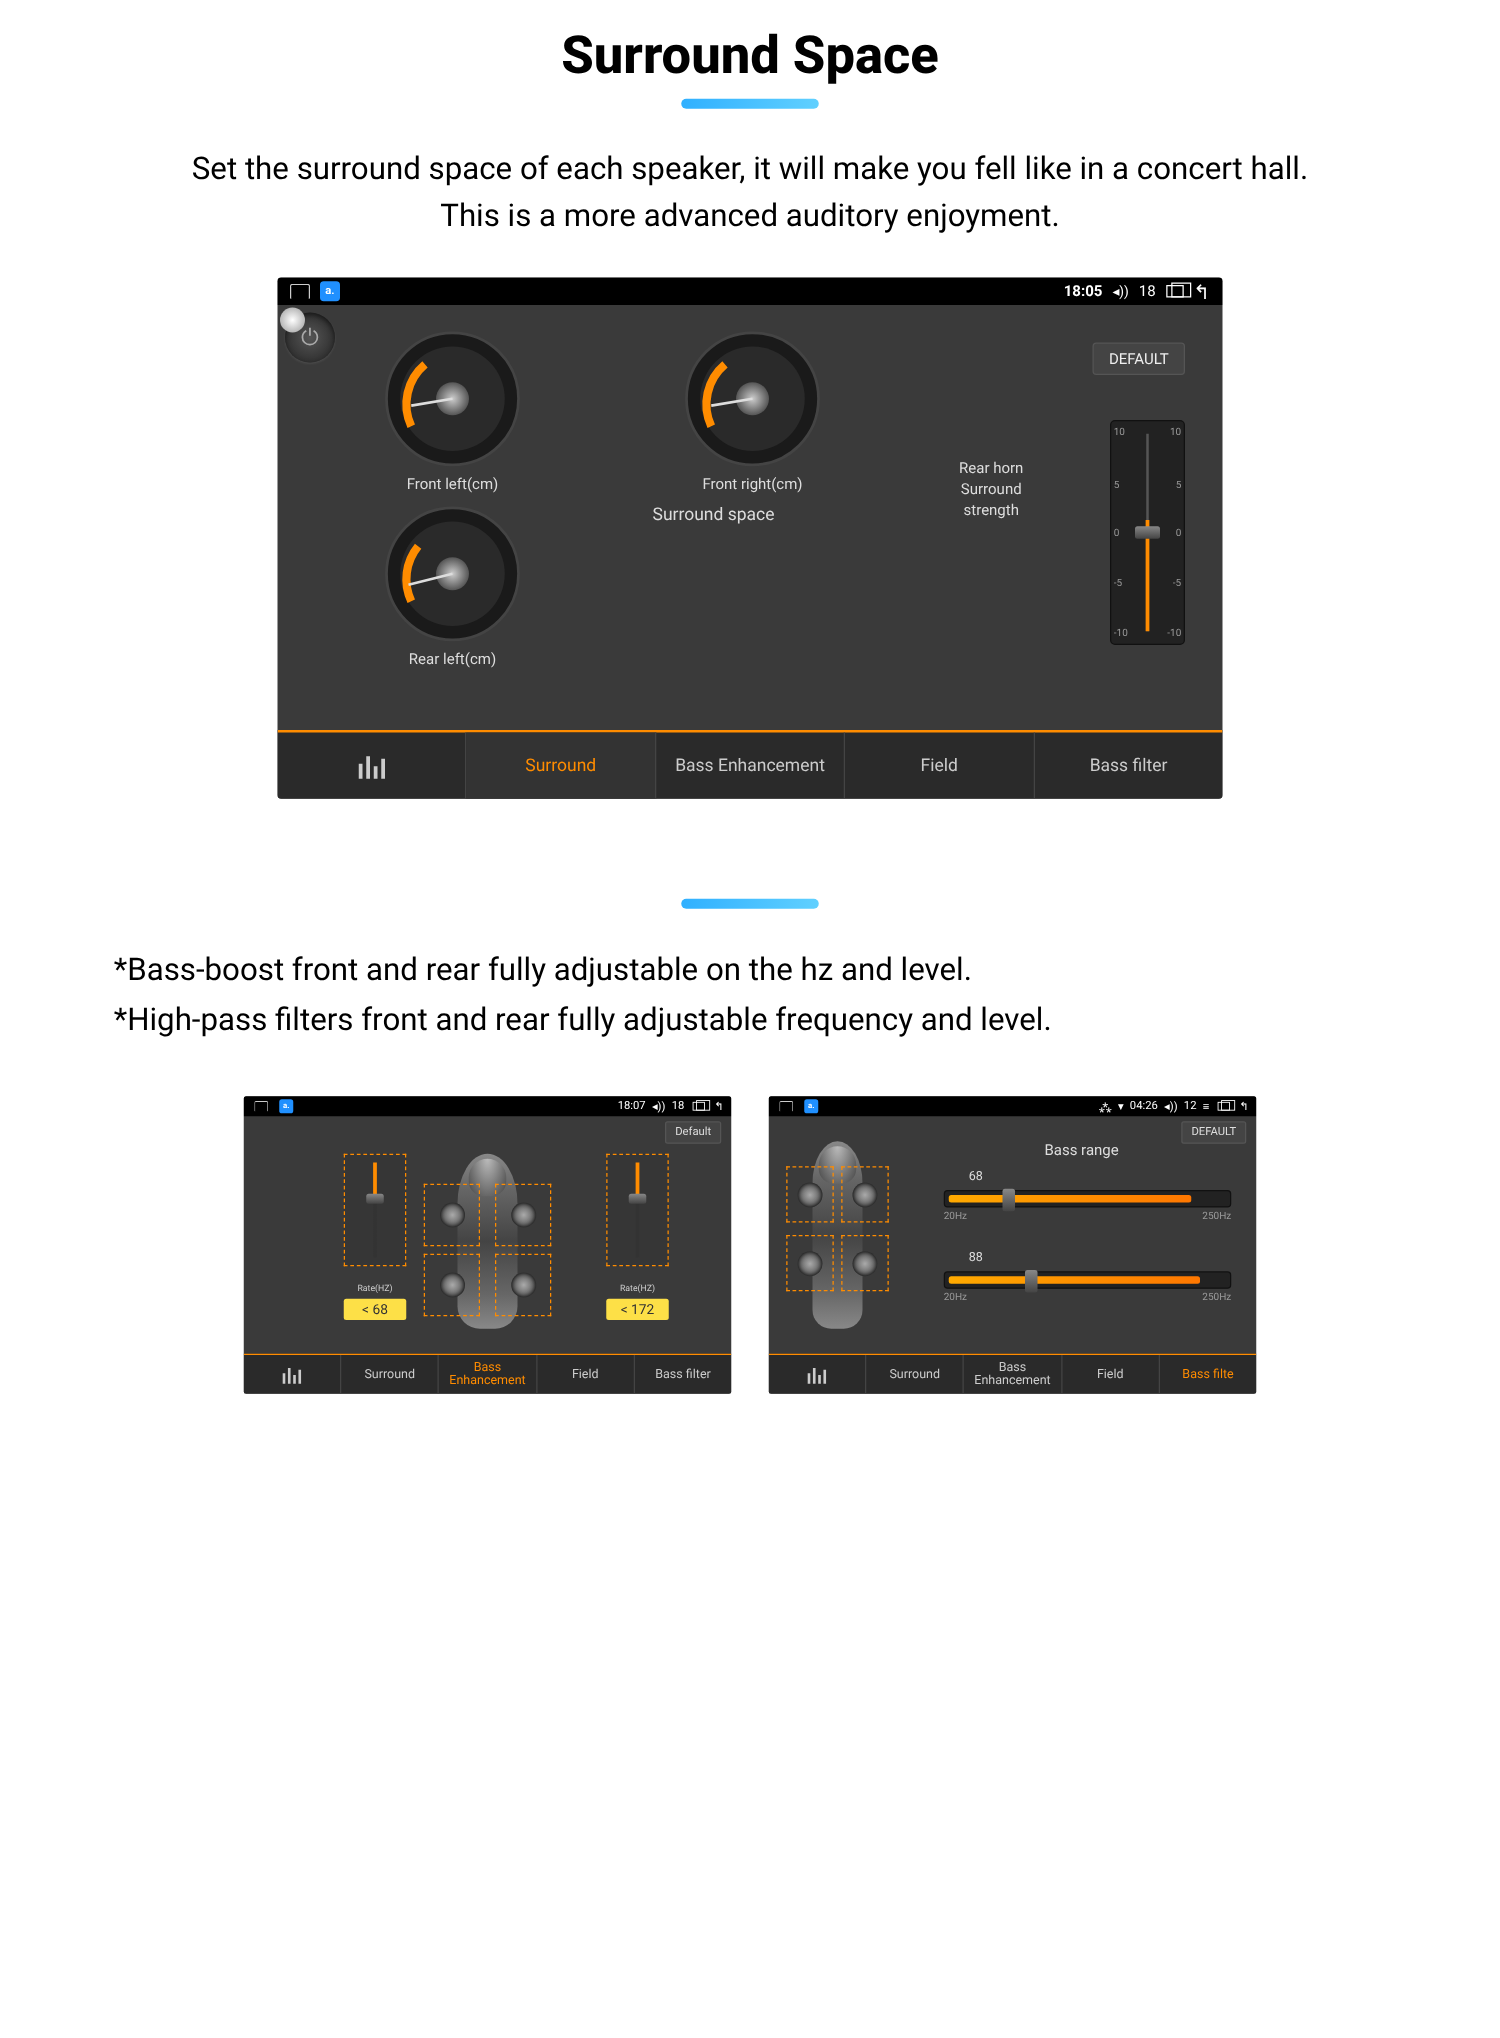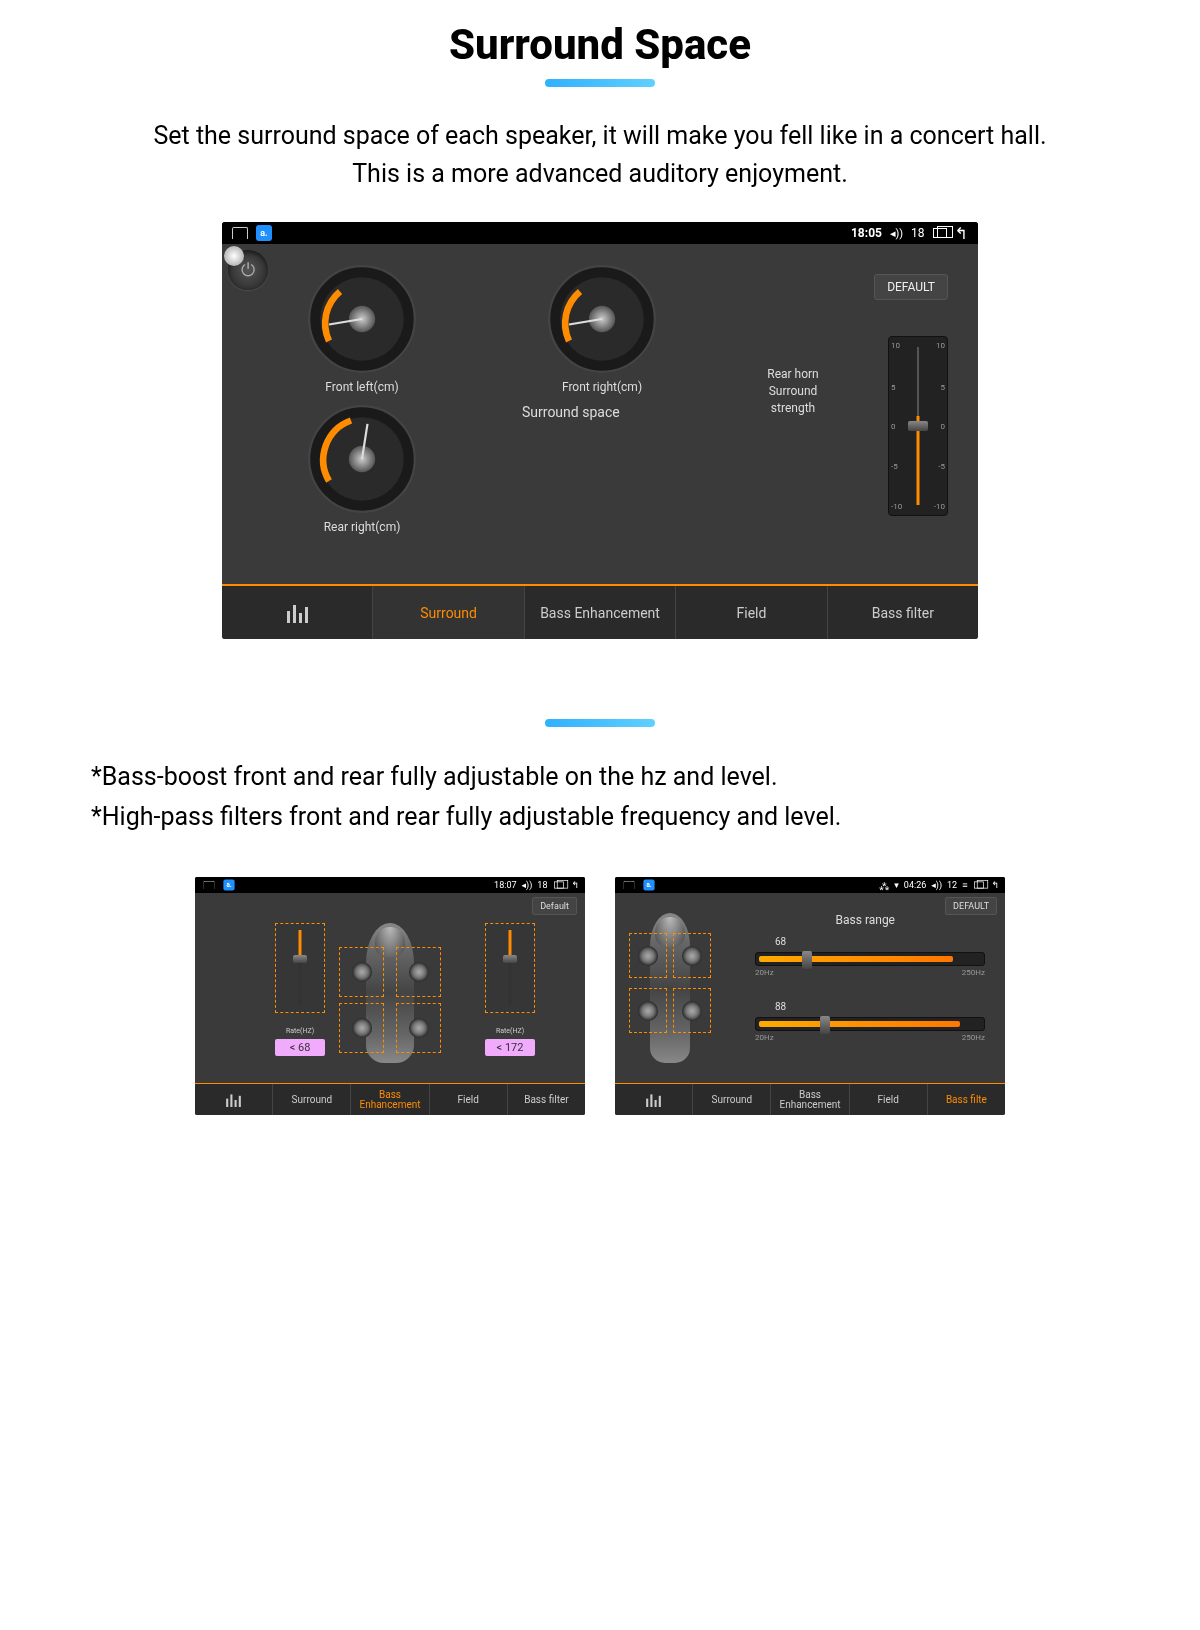--- a/index.html
+++ b/index.html
@@ -55,21 +55,21 @@
 .sm-body { height: 190px; position: relative; }
 .sm-default { position: absolute; top: 4px; right: 8px; background: #444; color: #ddd; font-size: 9px; padding: 3px 7px; border-radius: 2px; border: 1px solid #555; }
 .sm-tabbar { display: flex; height: 32px; border-top: 1px solid #ff8c00; background: #2a2a2a; }
 .sm-tab { flex: 1; display: flex; align-items: center; justify-content: center; color: #ccc; font-size: 10px; border-right: 1px solid #444; text-align: center; line-height: 1; }
 .sm-tab.active { color: #ff8c00; }
 .sm-tab:last-child { border-right: none; }
 
 .sm-vpanel { position: absolute; top: 30px; width: 50px; height: 130px; }
 .sm-vpanel.l { left: 80px; } .sm-vpanel.r { right: 50px; }
 .sm-vpanel-box { width: 100%; height: 90px; border: 1px dashed #ff8c00; background: rgba(50,50,50,.5); position: relative; }
-.sm-vpanel-val { background: #f0abfc; color: #333; font-size: 11px; padding: 2px 0; text-align: center; margin-top: 4px; border-radius: 2px; }
+.sm-vpanel-val { background: #fde047; color: #333; font-size: 11px; padding: 2px 0; text-align: center; margin-top: 4px; border-radius: 2px; }
 .sm-vpanel-lbl { color: #ccc; font-size: 7px; text-align: center; margin-top: 14px; }
 .sm-vtrack { position: absolute; left: 50%; top: 6px; bottom: 6px; width: 3px; background: linear-gradient(#ff8c00 40%, #333 40%); transform: translateX(-50%); }
 .sm-vthumb { position: absolute; left: 50%; top: 40%; width: 14px; height: 8px; background: linear-gradient(#888,#444); transform: translate(-50%,-50%); border-radius: 2px; }
 
 .car-center { position: absolute; left: 50%; top: 30px; transform: translateX(-50%); width: 110px; height: 140px; }
 .car-body { width: 48px; height: 140px; margin: 0 auto; background: linear-gradient(#888 0%, #666 20%, #444 50%, #666 80%, #888 100%); border-radius: 24px 24px 18px 18px / 40px 40px 18px 18px; position: relative; }
 .car-top { position: absolute; top: 4px; left: 50%; transform: translateX(-50%); width: 30px; height: 30px; background: radial-gradient(ellipse at top, #bbb, #444); border-radius: 50% 50% 40% 40%; }
 .speaker-box { position: absolute; width: 45px; height: 50px; border: 1px dashed #ff8c00; }
 .speaker-box.tl { top: 24px; left: 4px; } .speaker-box.tr { top: 24px; right: 4px; }
 .speaker-box.bl { top: 80px; left: 4px; } .speaker-box.br { top: 80px; right: 4px; }
@@ -138,26 +138,26 @@
               <line x1="50" y1="50" x2="20" y2="55" stroke="#ddd" stroke-width="2"></line>
             </svg>
           </div>
           <div class="gauge-lbl">Front right(cm)</div>
         </div>
         <div class="gauge-wrap">
           <div class="gauge">
             <svg viewBox="0 0 100 100">
               <circle cx="50" cy="50" r="48" fill="#1a1a1a" stroke="#444" stroke-width="2"></circle>
               <circle cx="50" cy="50" r="38" fill="#2a2a2a"></circle>
-              <path d="M 20 70 A 38 38 0 0 1 40 15" stroke="#ff8c00" stroke-width="6" fill="none"></path>
+              <path d="M 20 70 A 38 38 0 0 1 25 30" stroke="#ff8c00" stroke-width="6" fill="none"></path>
               <circle cx="50" cy="50" r="12" fill="url(#g1)"></circle>
-              <line x1="50" y1="50" x2="55" y2="18" stroke="#ddd" stroke-width="2"></line>
+              <line x1="50" y1="50" x2="18" y2="58" stroke="#ddd" stroke-width="2"></line>
             </svg>
           </div>
-          <div class="gauge-lbl">Rear right(cm)</div>
+          <div class="gauge-lbl">Rear left(cm)</div>
         </div>
       </div>
       <div class="surround-lbl">Surround space</div>
 
       <div class="horn-section">
         <div class="default-btn">DEFAULT</div>
         <div class="horn-lbl">Rear horn Surround strength</div>
         <div class="vslider">
           <div class="vslider-track"></div>
           <div class="vslider-fill"></div>

